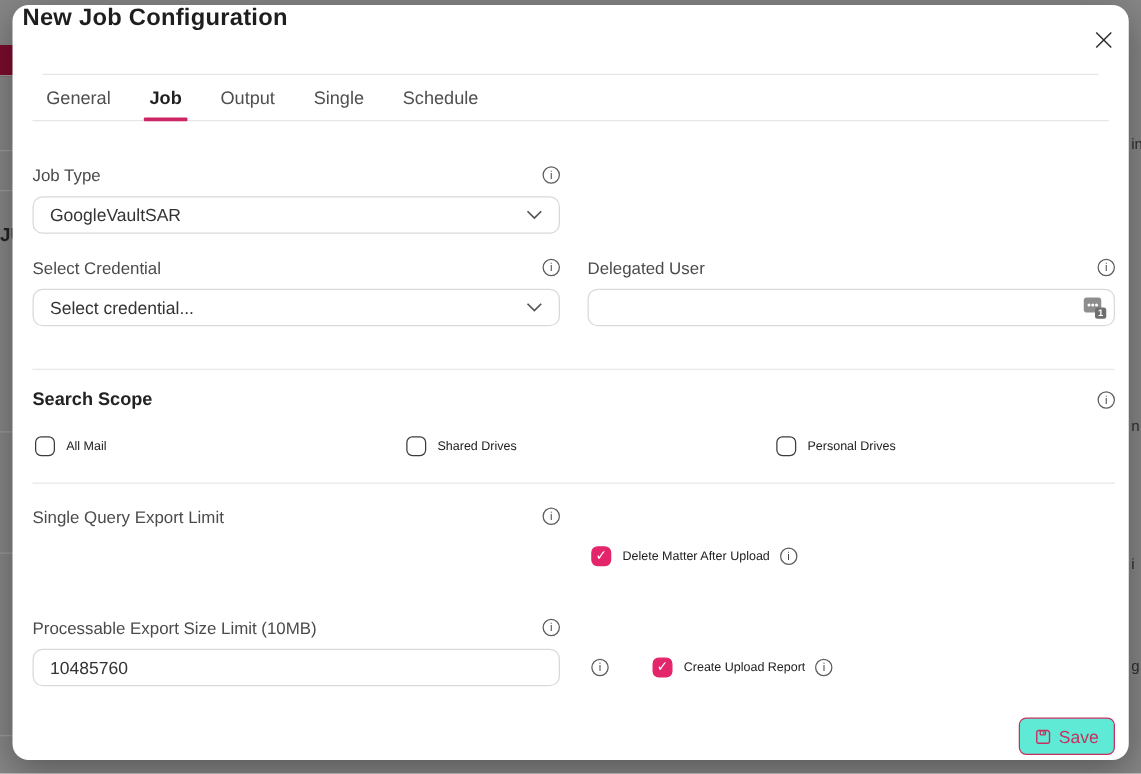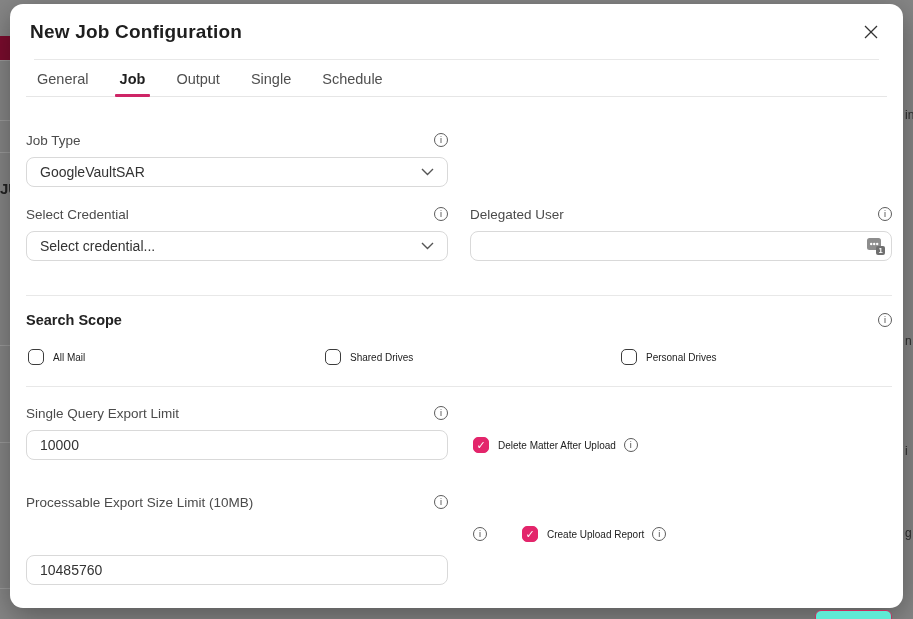--- a/index.html
+++ b/index.html
@@ -13,22 +13,22 @@
     font-weight:700; font-size:15px; color:#232323; white-space:nowrap; }
   .bg-frag { position:absolute; left:905px; width:8px; overflow:hidden;
     font-size:12px; color:#2e2e2e; white-space:nowrap; }
   .bg-line { position:absolute; left:0; width:11px; height:1px; background:#9b9b9b; }
 
   
   .modal { position:absolute; left:10px; top:4px; width:893px; height:604px;
     background:#fff; border-radius:13px; box-shadow:0 8px 30px rgba(0,0,0,.35);
     display:flex; flex-direction:column; }
 
-  .modal-header { height:56px; flex:0 0 56px; display:flex; align-items:center;
-    justify-content:space-between; padding:0 20px; position:relative; }
+  .modal-header { height:56px; flex:0 0 56px; display:flex; 
+    justify-content:space-between; padding:0 8px; position:relative; }
   .modal-header:after { content:""; position:absolute; left:24px; right:24px; bottom:0;
     height:1px; background:#e8e8e8; }
   .modal-title { font-size:19px; font-weight:600; color:#1e1e1e; letter-spacing:.2px; }
   .close-btn { background:none; border:none; cursor:pointer; padding:4px; line-height:0; }
 
   
   .tabs { flex:0 0 37px; display:flex; align-items:stretch; gap:27px; padding:0 25px;
     position:relative; }
   .tabs:after { content:""; position:absolute; left:16px; right:16px; bottom:0;
     height:1px; background:#e6e6e6; }
@@ -204,42 +204,41 @@
       </div>
 
       <hr class="sep sep-2">
 
       <div class="grid2 row-mt-17">
         <div>
           <div class="label-row">
             <span class="field-label">Single Query Export Limit</span>
             <span class="info">i</span>
           </div>
-          <input class="text-input" style="padding-right: 13px;" type="text" value="10000">
         </div>
         <div class="right-align-line">
           <span class="cb-with-info">
             <label class="cb">
               <span class="cb-box checked">
                   <span class="tick">✓</span>
                 </span>
               <span class="cb-label">Delete Matter After Upload</span>
             </label>
             <span class="info">i</span>
           </span>
         </div>
       </div>
 
       <div class="grid2 row-mt-33">
         <div>
           <div class="label-row">
             <span class="field-label">Processable Export Size Limit (10MB)</span>
             <span class="info">i</span>
           </div>
-          <input class="text-input" style="padding-right: 13px; margin-top: 36px;" type="text" value="10485760">
+          <input class="text-input" style="padding-right: 13px;" type="text" value="10485760">
         </div>
         <div class="right-align-line">
           <span class="cb-with-info">
             <span class="info">i</span>
           </span>
           <span class="cb-with-info">
             <label class="cb">
               <span class="cb-box checked">
                   <span class="tick">✓</span>
                 </span>

